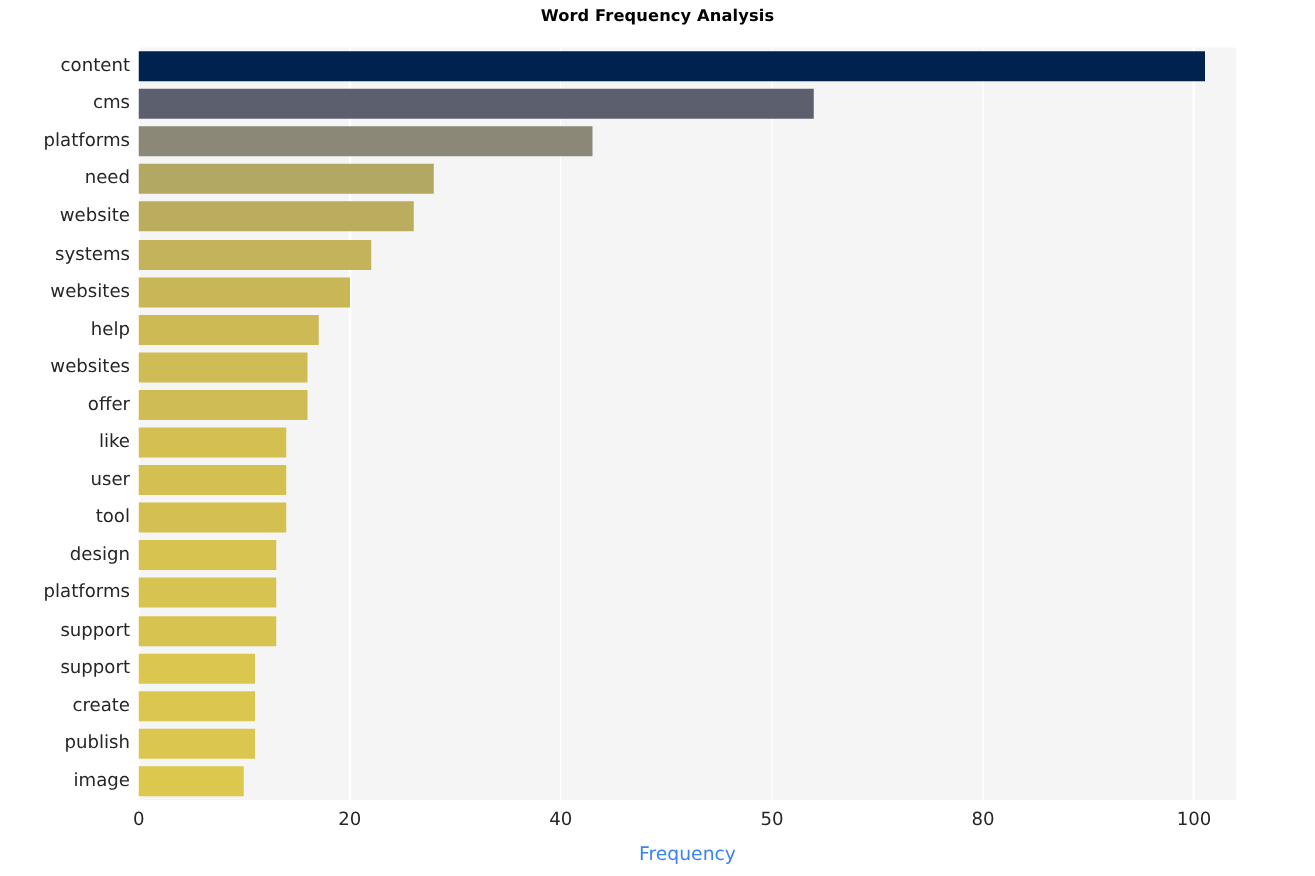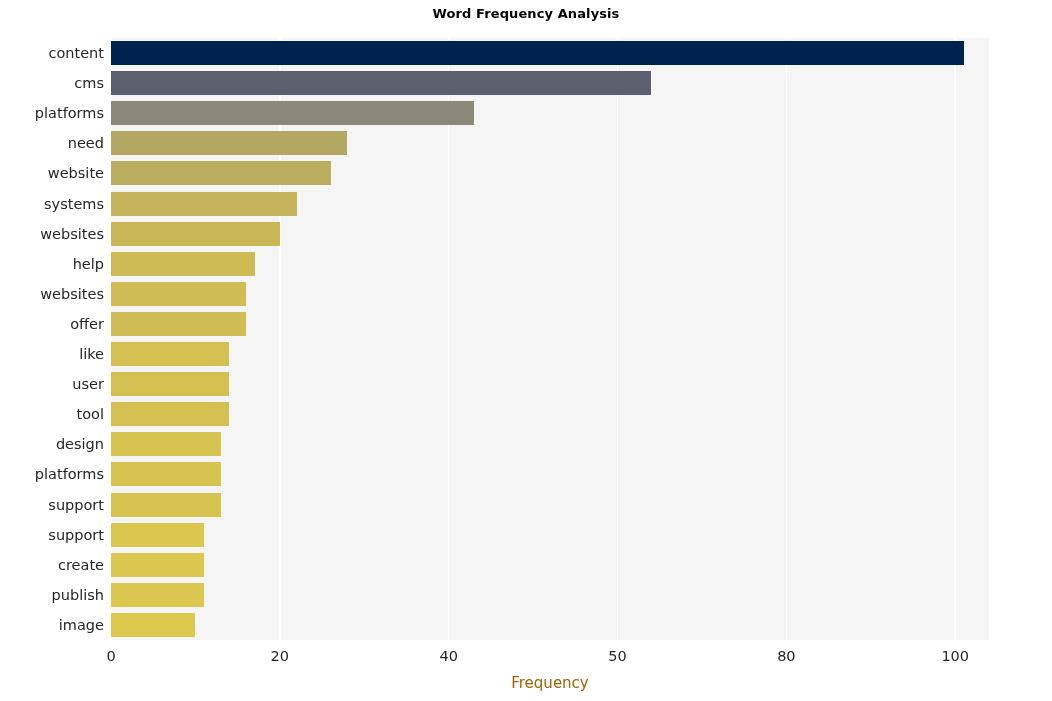--- a/index.html
+++ b/index.html
@@ -113,21 +113,21 @@
   }
 
   
   #xlabel {
     position: absolute;
     left: 111px;
     top: 674px;
     width: 878px;
     text-align: center;
     font-size: 15px;
-    color: #a16207;
+    color: #3b82f6;
   }
 </style>
 </head>
 <body>
 
 <div id="figure">
 
   <div id="chart-title">Word Frequency Analysis</div>
 
   <div id="plot-area">

